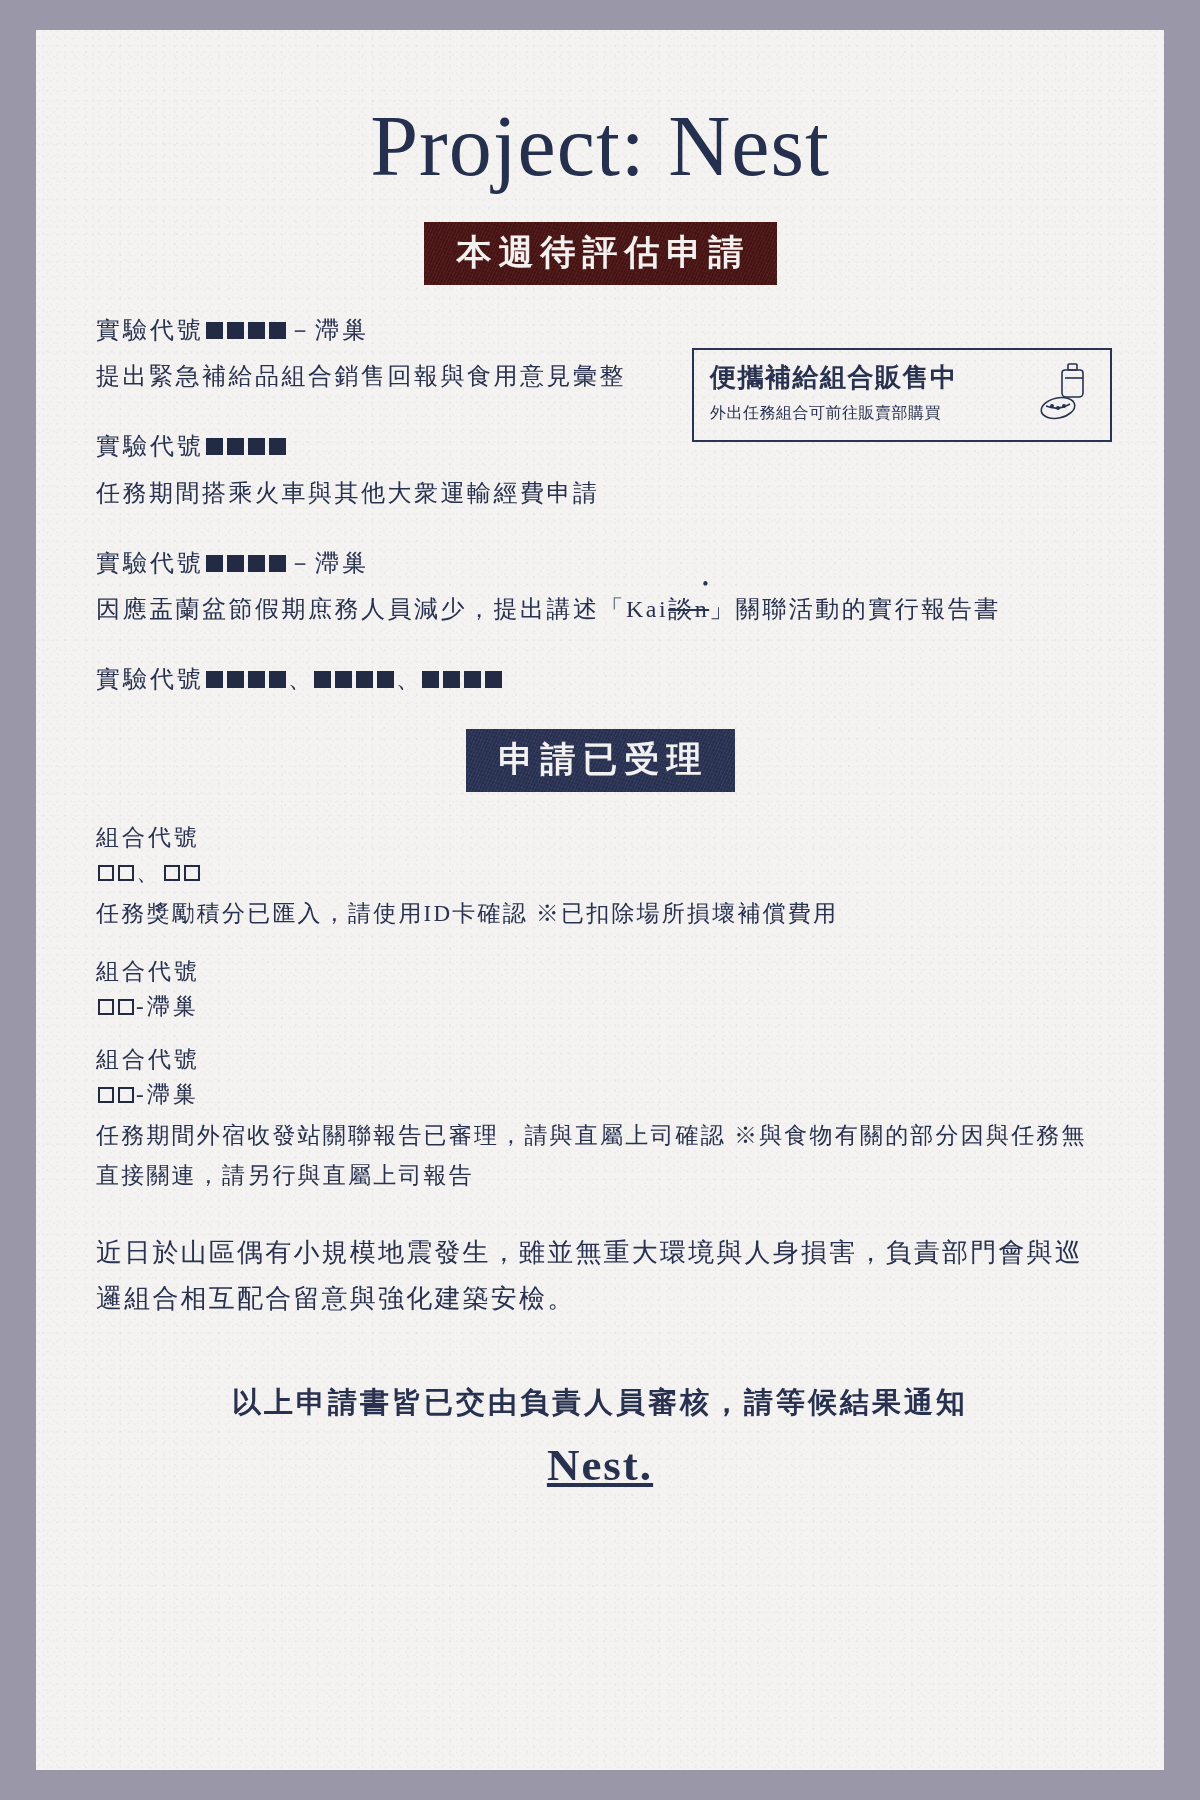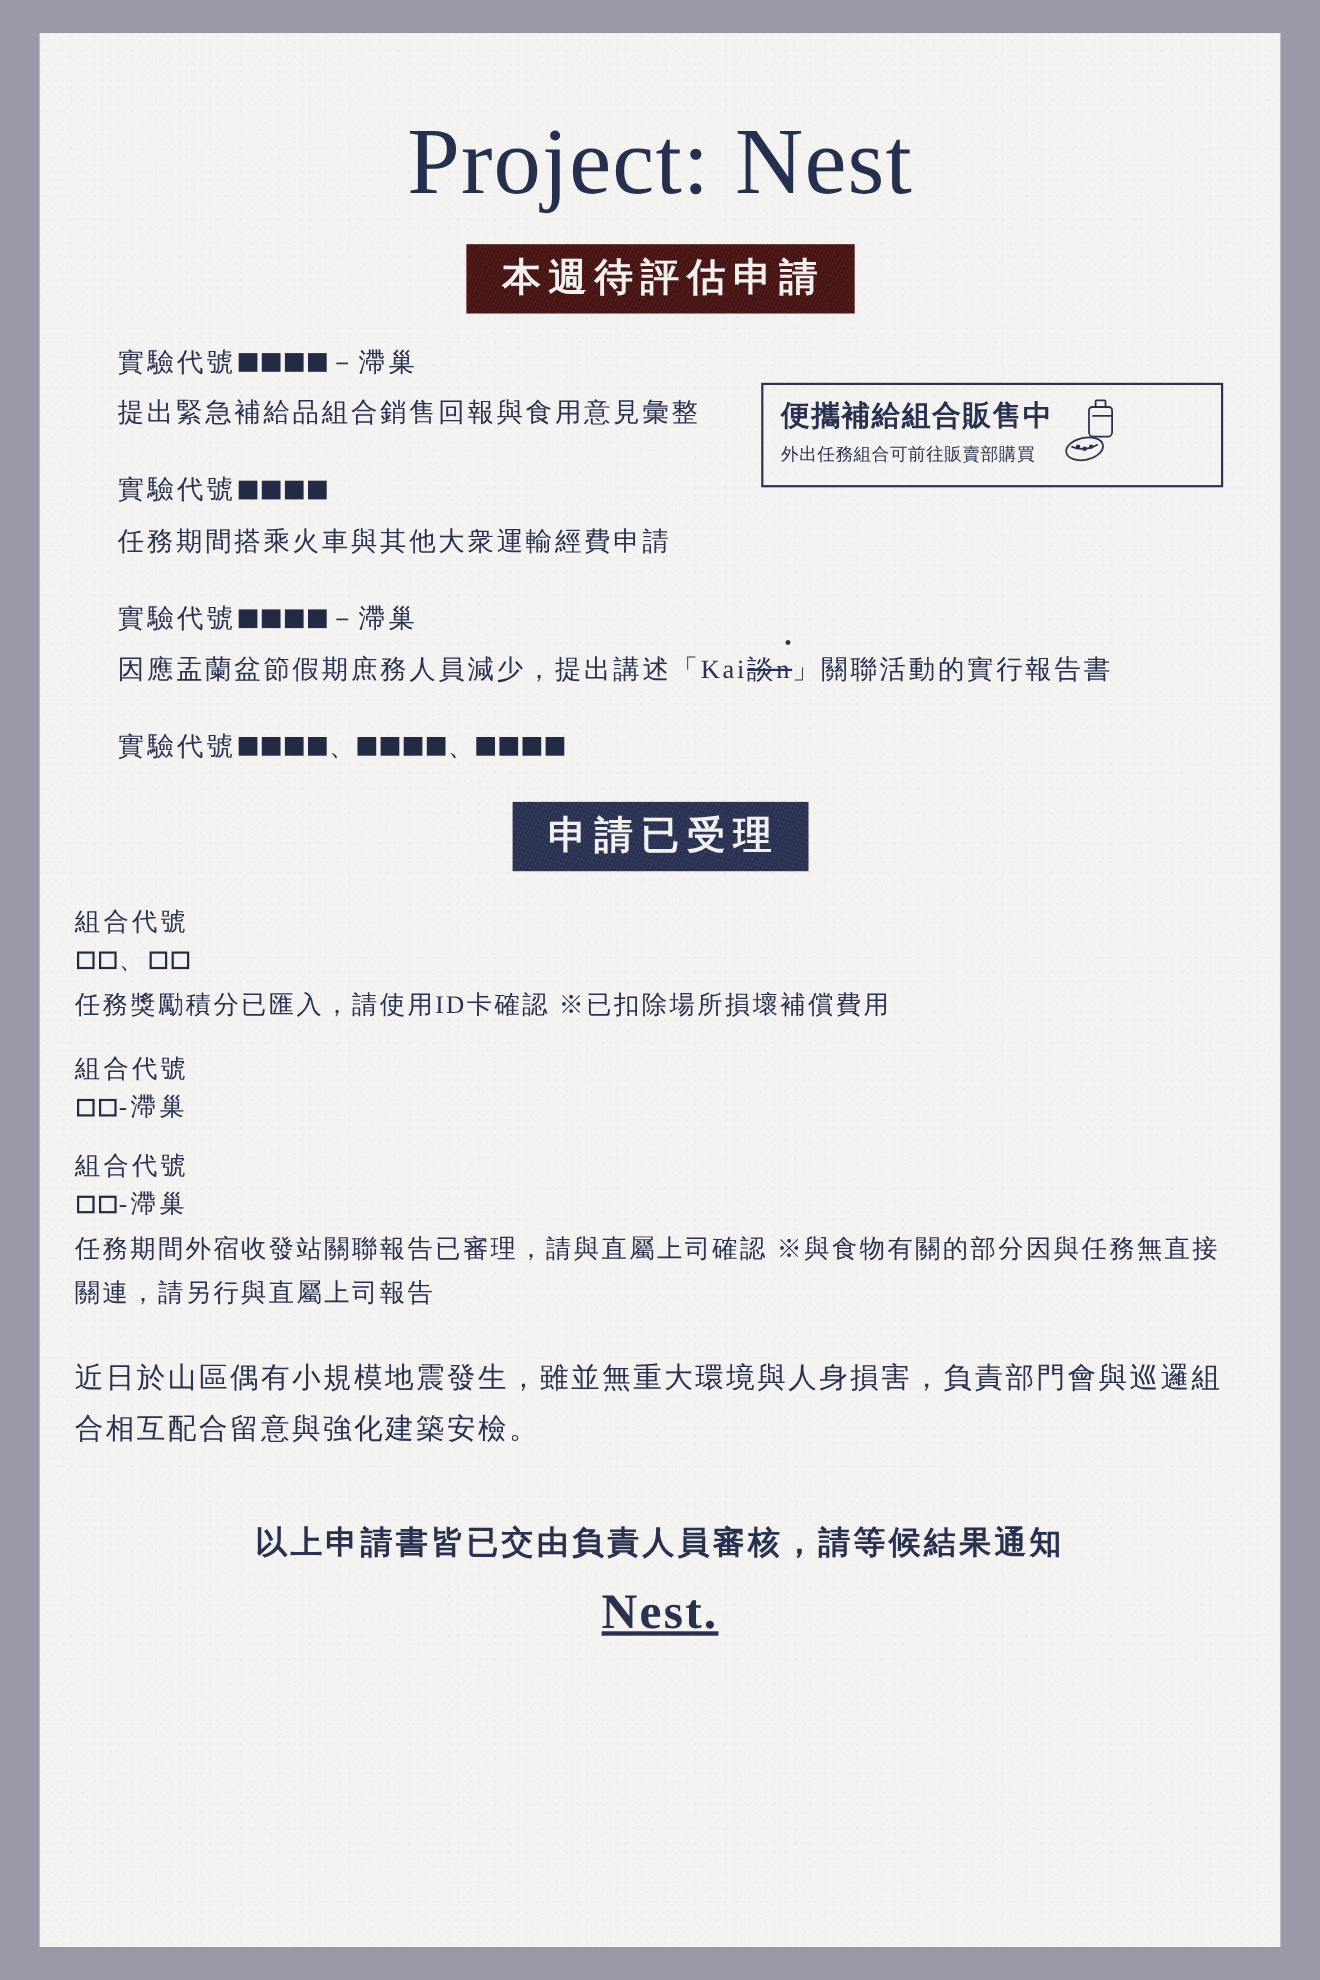--- a/index.html
+++ b/index.html
@@ -20,21 +20,21 @@
     width: 1128px;
     height: 1740px;
     background: #f4f3f1;
     background-image:
       radial-gradient(circle at 12% 18%, rgba(0,0,0,0.025) 0 1px, transparent 1px),
       radial-gradient(circle at 62% 44%, rgba(0,0,0,0.022) 0 1px, transparent 1px),
       radial-gradient(circle at 31% 77%, rgba(0,0,0,0.02) 0 1px, transparent 1px),
       radial-gradient(circle at 84% 67%, rgba(0,0,0,0.02) 0 1px, transparent 1px);
     background-size: 7px 7px, 11px 11px, 9px 9px, 13px 13px;
     box-sizing: border-box;
-    padding: 0 32px;
+    padding: 0 60px;
     color: #28314f;
   }
   .title {
     text-align: center;
     font-size: 86px;
     letter-spacing: 1px;
     color: #24304e;
     margin: 66px 0 0 0;
     font-weight: normal;
     font-family: "Liberation Serif", "DejaVu Serif", serif;
@@ -67,21 +67,20 @@
       repeating-linear-gradient(15deg, rgba(0,0,0,0.12) 0 1px, transparent 1px 4px);
     text-align: center;
   }
 
   
   .entries {
     margin-top: 26px;
   }
   .entry {
     margin-bottom: 30px;
-    margin-left: 39px;
   }
   .entry-code {
     font-size: 24px;
     letter-spacing: 3px;
     line-height: 1.6;
     white-space: nowrap;
   }
   .entry-code .blk {
     display: inline-block;
     width: 17px;
@@ -104,20 +103,21 @@
   .ad-box {
     position: absolute;
     right: 52px;
     top: 318px;
     width: 420px;
     border: 2px solid #2b3354;
     padding: 10px 14px 12px 16px;
     box-sizing: border-box;
     display: flex;
     align-items: flex-start;
+    justify-content: space-between;
   }
   .ad-text-main {
     font-size: 26px;
     font-weight: bold;
     letter-spacing: 1.5px;
     white-space: nowrap;
   }
   .ad-text-sub {
     font-size: 16px;
     letter-spacing: 0.5px;

